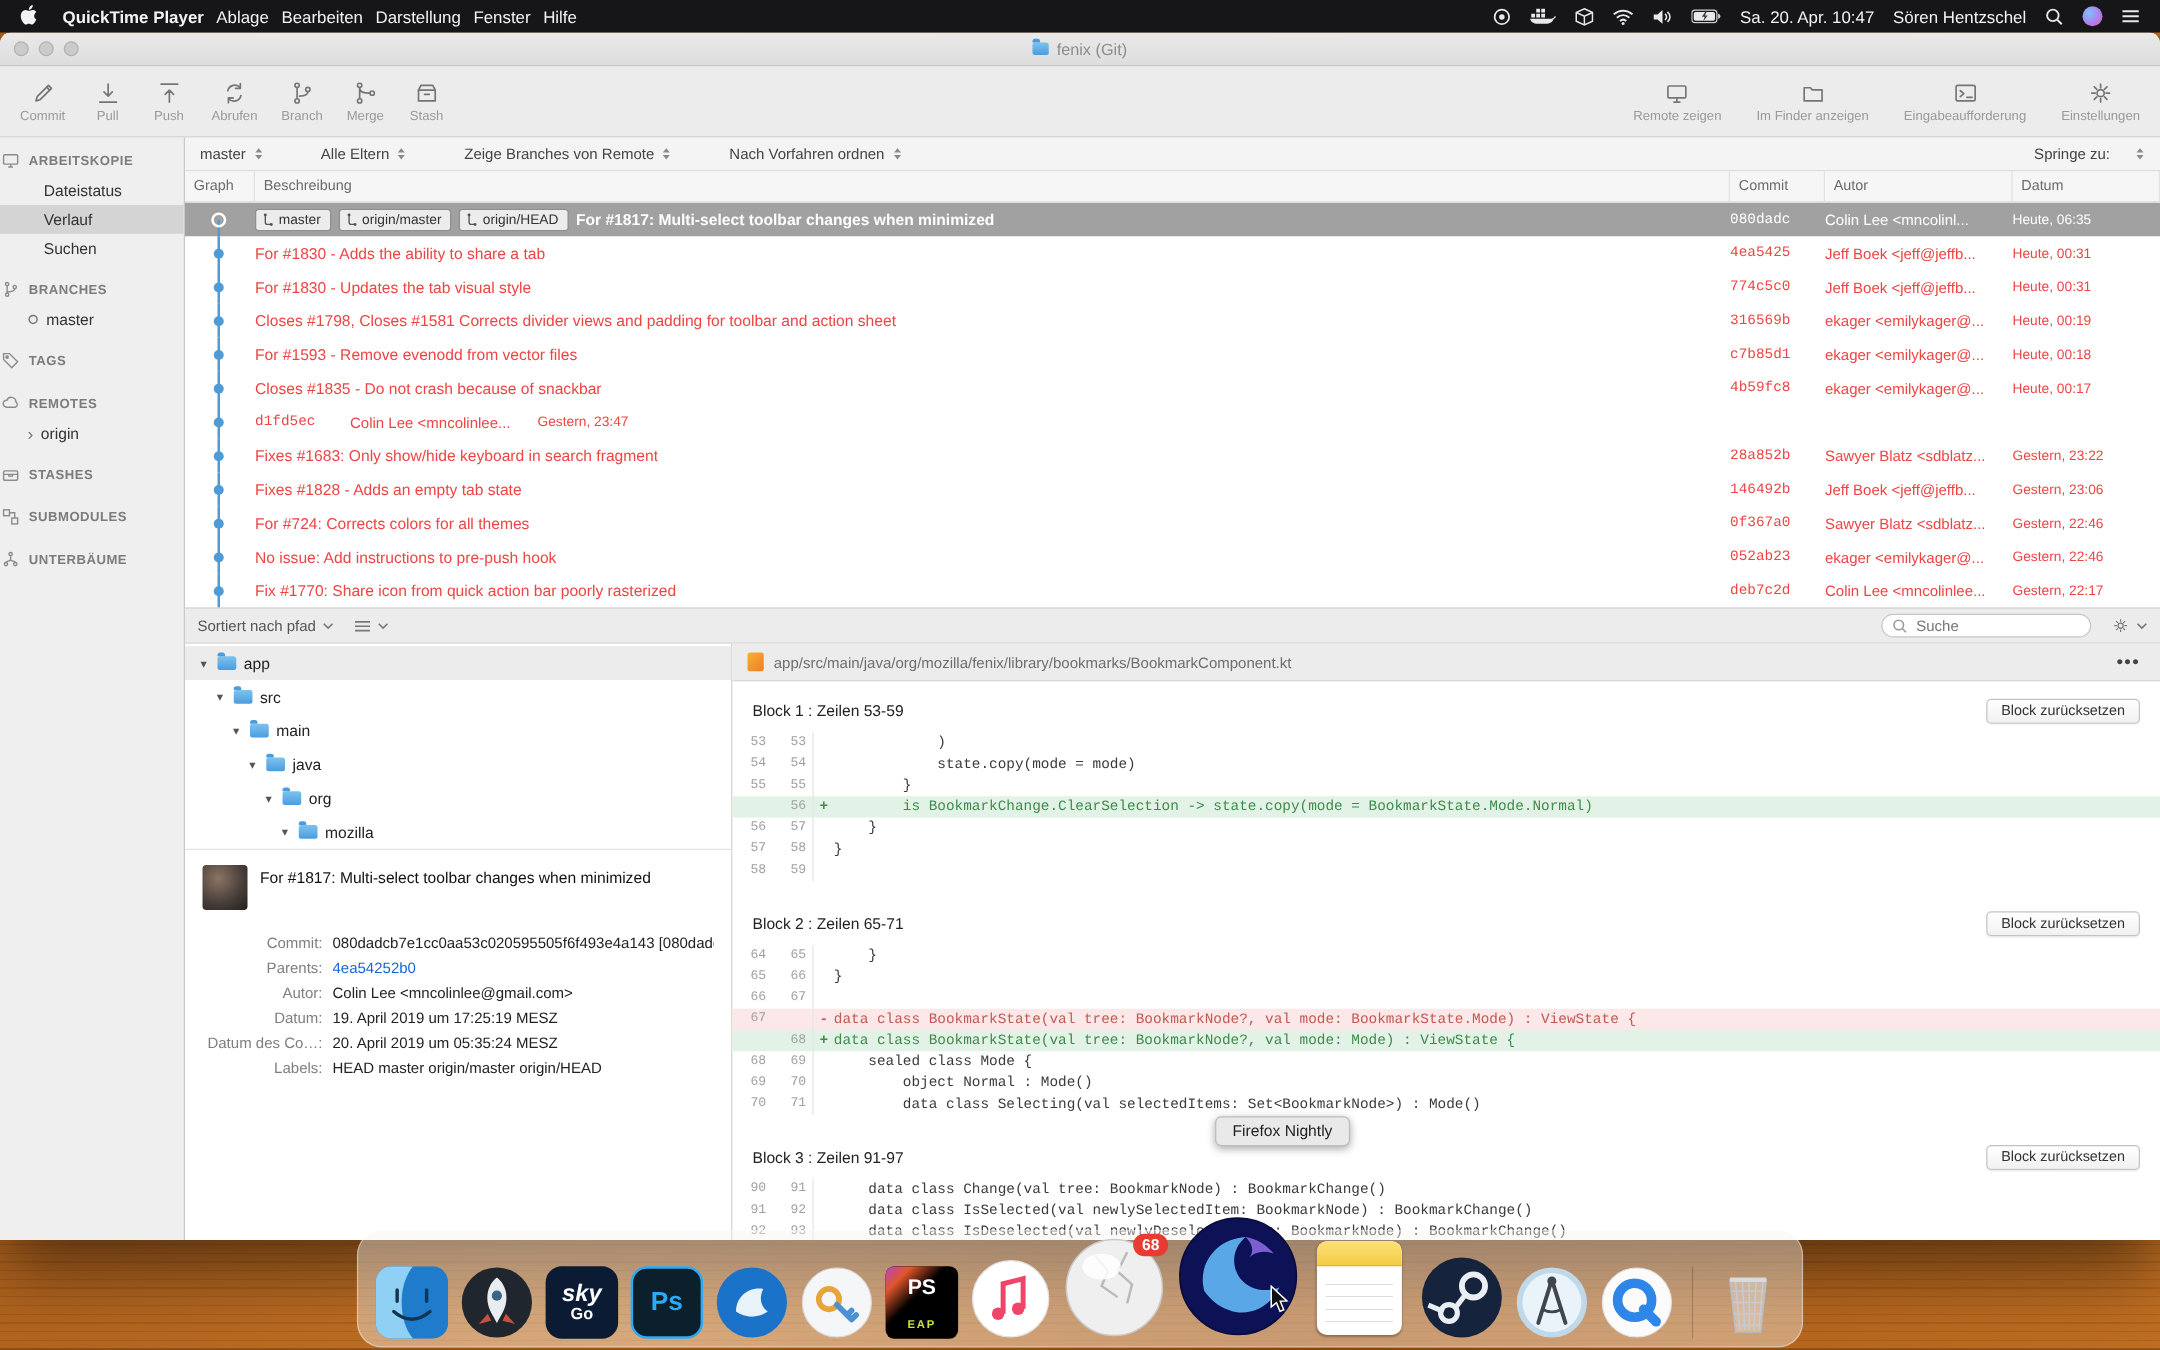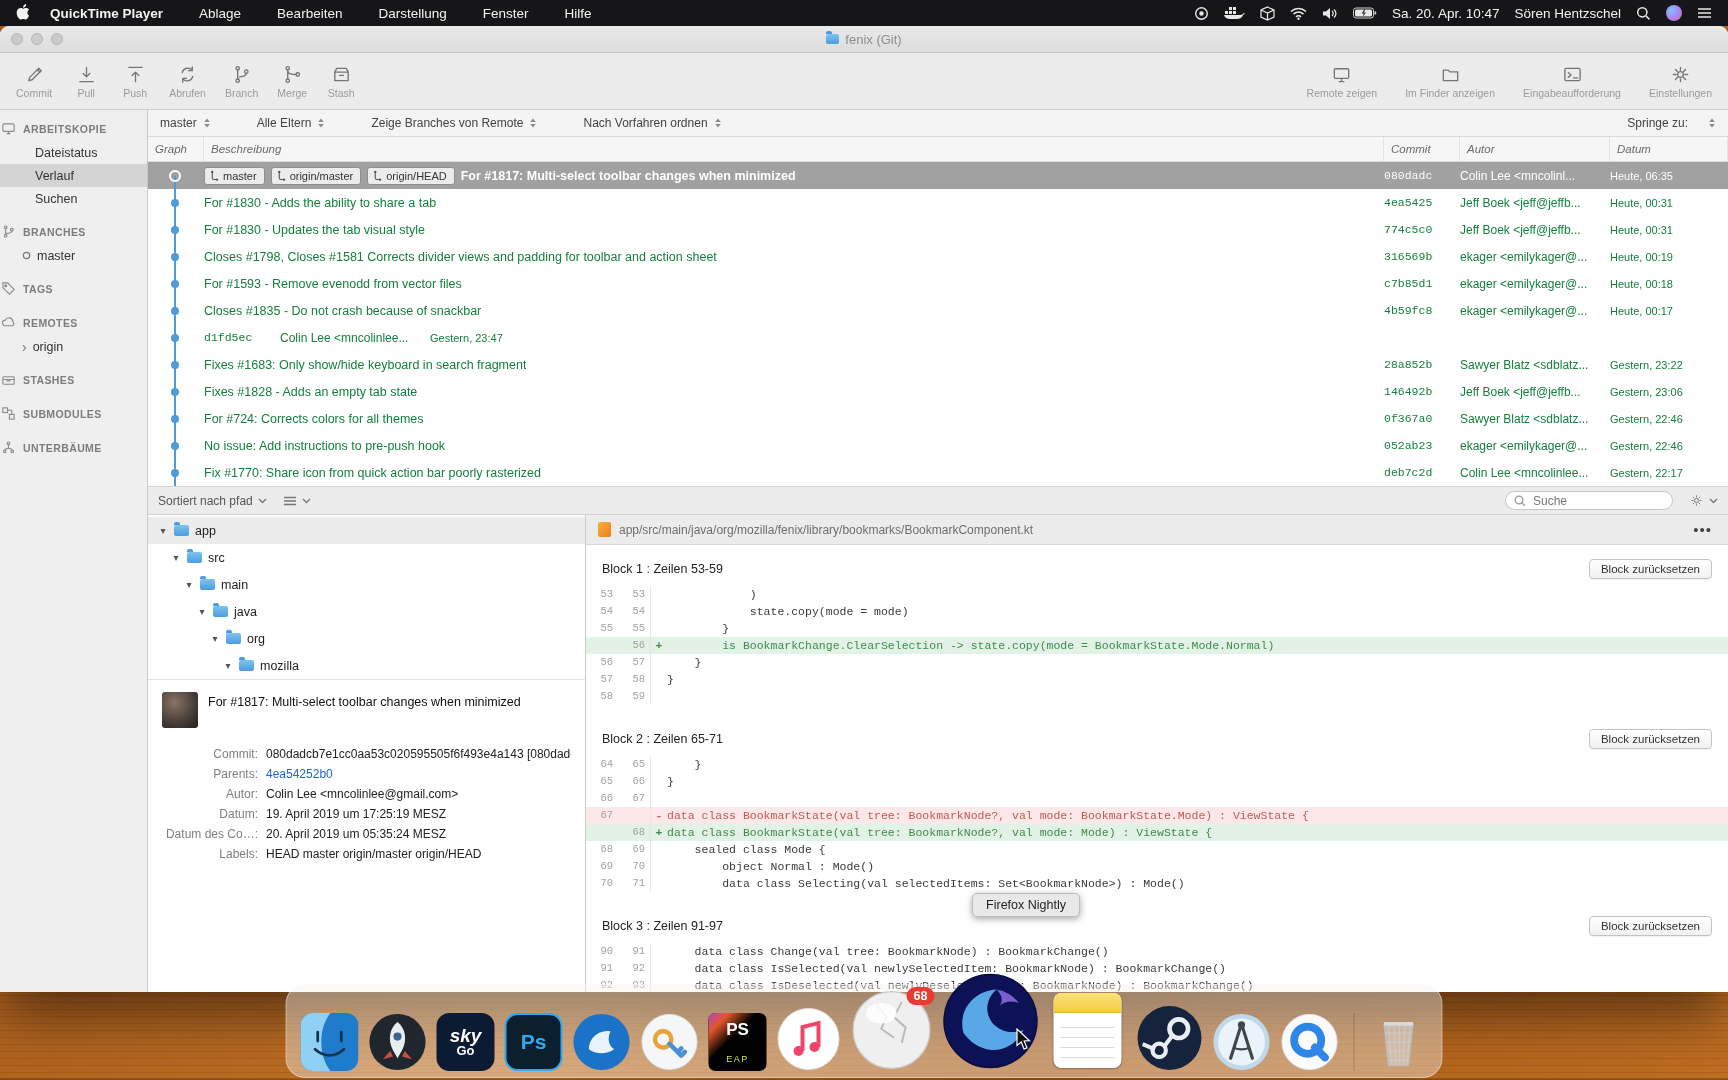--- a/index.html
+++ b/index.html
@@ -45,23 +45,23 @@
   .sb-item.sel{background:#d4d4d4;}
   .sb-marker{display:flex;align-items:center;}
   .sb-marker.chev{color:#777;font-size:14px;line-height:1;}
   .content{flex:1;display:flex;flex-direction:column;min-width:0;}
   
   .filterbar{height:26px;background:#f4f4f4;border-bottom:1px solid #dcdcdc;display:flex;align-items:center;padding:0 12px;gap:46px;font-size:12px;color:#444;}
   .popup{display:flex;align-items:center;gap:6px;white-space:nowrap;}
   .jump{margin-left:auto;display:flex;align-items:center;gap:20px;}
   
   .table-header{height:24px;background:#f6f6f6;border-bottom:1px solid #dcdcdc;display:flex;align-items:center;font-size:11.5px;color:#6b6b6b;}
-  .th{border-right:1px solid #e2e2e2;padding-left:7px;box-sizing:border-box;height:100%;display:flex;align-items:center;font-style:italic;}
+  .th{border-right:1px solid #e2e2e2;padding-left:7px;box-sizing:border-box;height:100%;display:flex;align-items:center;}
   .rows{height:324px;background:#fff;overflow:hidden;}
-  .crow{display:flex;height:27px;align-items:center;font-size:12.5px;color:#15803d;}
+  .crow{display:flex;height:27px;align-items:center;font-size:12.5px;color:#ef4444;}
   .crow.selected{background:#a1a1a1;color:#fff;}
   .cell-graph{width:56px;position:relative;height:100%;flex:none;}
   .gline{position:absolute;left:26px;top:0;bottom:0;width:2px;background:#4f9bd8;}
   .gline.first{top:50%;}
   .gnode{position:absolute;left:23px;top:50%;margin-top:-4px;width:8px;height:8px;border-radius:50%;background:#4f9bd8;}
   .gnode.ring{background:transparent;border:2px solid #fff;width:8px;height:8px;margin-top:-6px;left:21px;}
   .cell-desc{flex:1;display:flex;align-items:center;gap:6px;overflow:hidden;white-space:nowrap;padding-right:8px;min-width:0;}
   .badge{display:inline-flex;align-items:center;gap:4px;background:#ececec;border:1px solid #8f8f8f;border-radius:3px;padding:0 7px 0 5px;font-size:11px;color:#333;flex:none;height:16px;line-height:16px;}
   .desc-t{overflow:hidden;text-overflow:ellipsis;}
   .selected .desc-t{font-weight:700;}
@@ -123,36 +123,36 @@
   .dock-sep{width:1px;height:58px;background:rgba(0,0,0,.18);margin:0 5px;align-self:flex-end;}
   .dock-badge{position:absolute;top:-2px;right:-2px;background:#e83b32;color:#fff;font-size:12.5px;font-weight:700;padding:2px 7px;border-radius:11px;z-index:2;}
   .sky-bg{width:100%;height:100%;border-radius:13px;background:#0b1b33;display:flex;flex-direction:column;align-items:center;justify-content:center;}
   .sky1{color:#fff;font-style:italic;font-weight:700;font-size:19px;line-height:17px;}
   .sky2{color:#ffffff;font-weight:700;font-size:13px;line-height:14px;}
   .ps-bg{width:100%;height:100%;border-radius:13px;background:#0c1f2c;border:2px solid #2daaf5;box-sizing:border-box;display:flex;align-items:center;justify-content:center;}
   .ps-t{color:#2daaf5;font-size:21px;font-weight:700;}
   .php-bg{width:100%;height:100%;background:#000;border-radius:7px;display:flex;flex-direction:column;align-items:center;justify-content:center;position:relative;overflow:hidden;}
   .php-bg::before{content:"";position:absolute;inset:0;background:linear-gradient(135deg,#b345c9 0%,#e0562b 18%,transparent 42%);}
   .php-t{color:#fff;font-weight:700;font-size:17px;z-index:1;line-height:17px;}
-  .php-s{color:#c6e63c;font-size:9px;font-weight:400;letter-spacing:1.5px;z-index:1;margin-top:16px;}
+  .php-s{color:#c6e63c;font-size:9px;font-weight:700;letter-spacing:1.5px;z-index:1;margin-top:16px;}
   .notes-bg{width:88%;height:96%;margin:0 auto;background:#fff;border-radius:8px;box-shadow:0 1px 2px rgba(0,0,0,.3);overflow:hidden;display:flex;flex-direction:column;}
   .notes-bg::before{content:"";height:26%;background:linear-gradient(#fbe277,#f4cb45);border-bottom:1px solid #d9b63a;}
   .notes-bg::after{content:"";flex:1;background:repeating-linear-gradient(180deg,transparent 0 9px,#dcdcdc 9px 10px);margin:5px 7px;}
   .dock-tooltip{position:absolute;top:893px;left:1026px;transform:translateX(-50%);background:#e9e9e9;border:1px solid #bdbdbd;border-radius:5px;padding:4px 13px;font-size:12.5px;color:#222;box-shadow:0 2px 7px rgba(0,0,0,.35);z-index:40;white-space:nowrap;}
   .cursor{position:absolute;left:1016px;top:1028px;z-index:50;}
   .popchev svg,.chev1 svg{display:block;}
 </style>
 </head>
 <body>
 
 <div class="menubar">
   <span class="mb-apple"><svg width="14" height="16" viewBox="0 0 14 16">
         <path d="M11.4 8.6c0-2 1.6-2.9 1.7-3-.9-1.4-2.4-1.6-2.9-1.6-1.2-.1-2.4.7-3 .7-.6 0-1.6-.7-2.6-.7C3.2 4 2 4.8 1.3 6 0 8.3.9 11.7 2.2 13.6c.6.9 1.4 2 2.4 1.9 1 0 1.3-.6 2.5-.6s1.5.6 2.6.6c1.1 0 1.7-1 2.3-1.9.7-1.1 1-2.1 1-2.2 0 0-2-.8-1.6-2.8zM9.4 2.6c.5-.7.9-1.6.8-2.6-.8 0-1.8.6-2.3 1.3-.5.6-1 1.6-.8 2.5.9.1 1.8-.5 2.3-1.2z" fill="#f2f2f2"></path>
       </svg></span>
-  <span style="display:flex;gap:36px;">
+  <span style="display:flex;gap:10px;">
       <span class="mb-item bold">QuickTime Player</span>
       <span class="mb-item">Ablage</span>
       <span class="mb-item">Bearbeiten</span>
       <span class="mb-item">Darstellung</span>
       <span class="mb-item">Fenster</span>
       <span class="mb-item">Hilfe</span>
     </span>
   <div class="mb-status">
     <span>
         <svg width="15" height="15">

